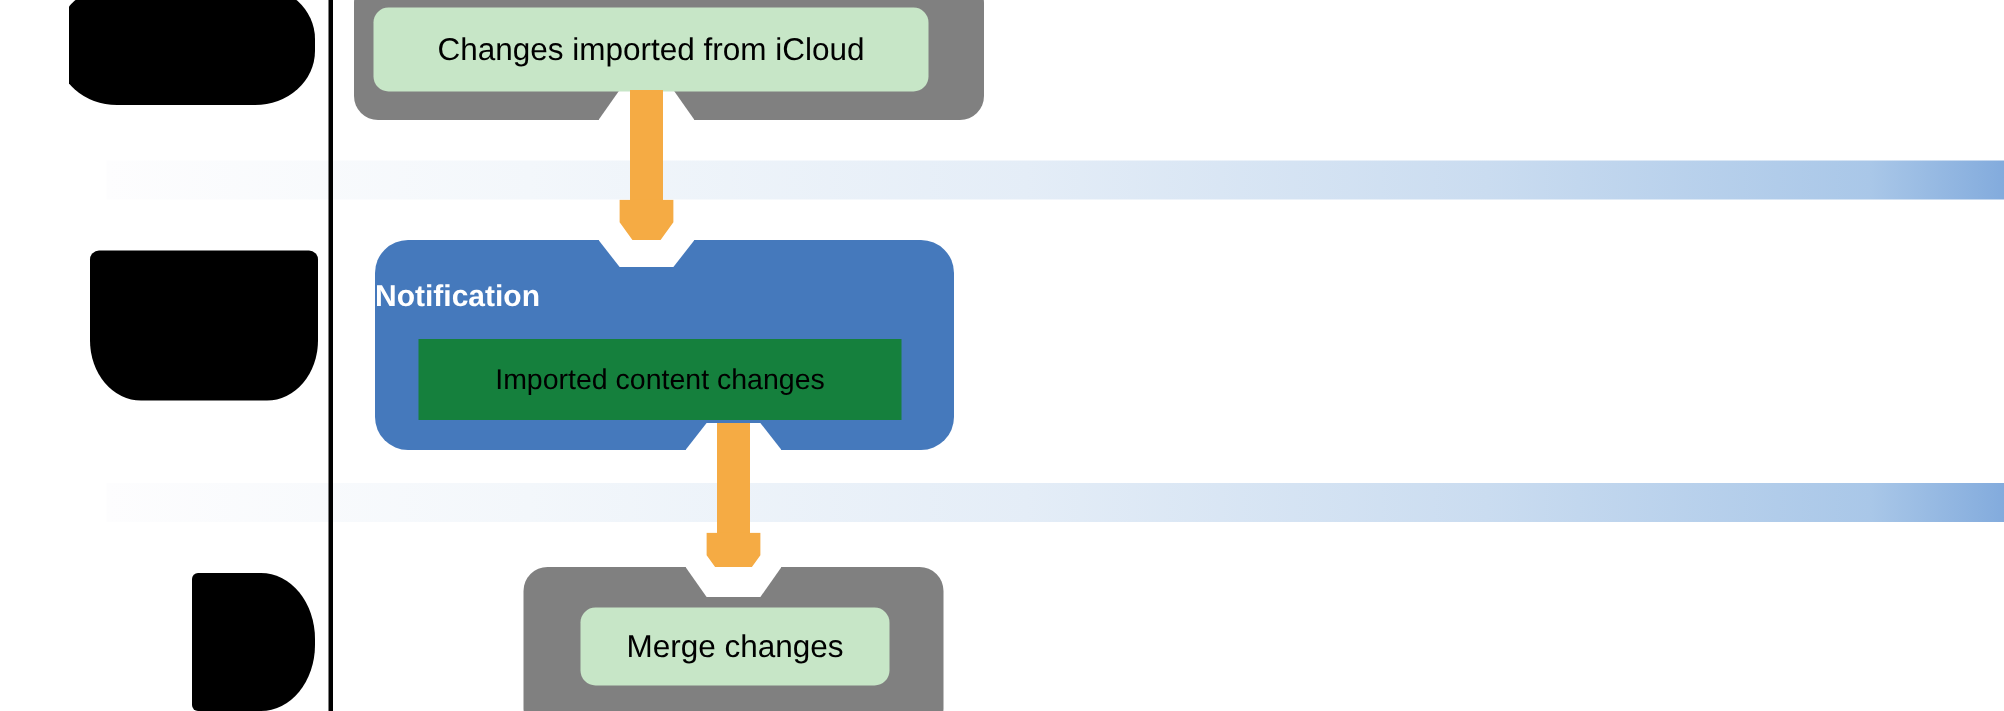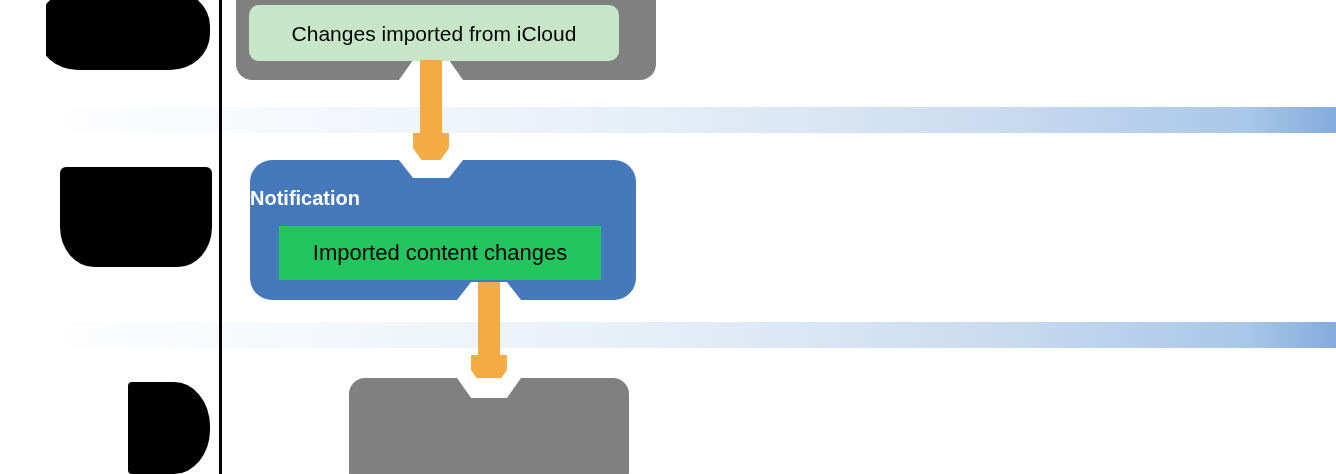--- a/index.html
+++ b/index.html
@@ -167,26 +167,26 @@
     font-size: 20px;
     font-weight: bold;
     line-height: 1;
   }
   .box-white {
     position: absolute;
     left: 233px;
     top: 226px;
     width: 322px;
     height: 54px;
-    background: #22c55e;
+    background: #15803d;
     display: flex;
     align-items: center;
     justify-content: center;
     color: #000000;
-    font-size: 22px;
+    font-size: 19px;
     line-height: 1;
   }
 
   
   .arrow {
     position: absolute;
   }
   .arrow .shaft {
     position: absolute;
     background: #f5ab44;
@@ -245,14 +245,15 @@
   <div class="group-blue-title">Notification</div>
   <div class="box-white">Imported content changes</div>
 
   <div class="arrow a2">
     <div class="shaft"></div>
     <div class="head"></div>
   </div>
 
   <div class="group-gray g-bottom"></div>
   <div class="group-notch gn-bottom"></div>
+  <div class="box-green bg-bottom">Merge changes</div>
 
 </div>
 
 </body></html>

